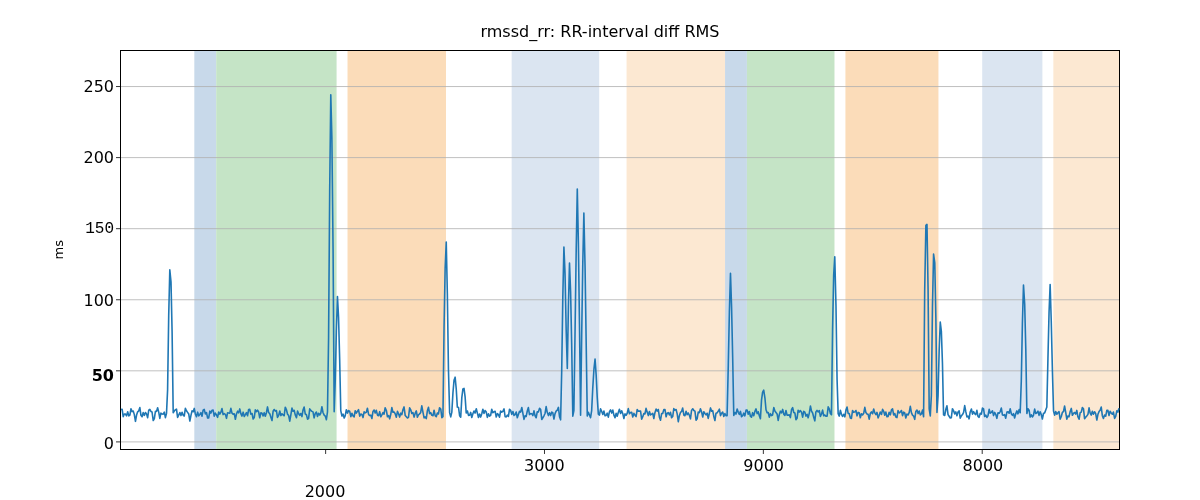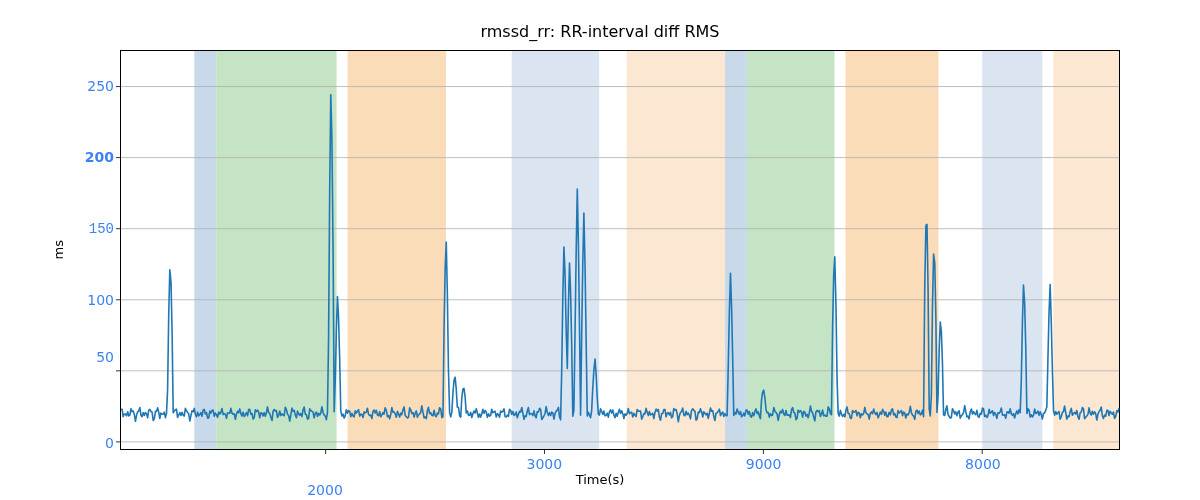--- a/index.html
+++ b/index.html
@@ -60,35 +60,34 @@
   .plot-svg {
     position: absolute;
     left: 0;
     top: 0;
     width: 100%;
     height: 100%;
     overflow: visible;
   }
   .xtick, .ytick {
     position: absolute;
-    font-size: 14px;
-    color: #3b82f6;
+    font-size: 16px;
+    color: #000000;
   }
   .xtick { top: 456px; transform: translateX(-50%); }
   .ytick { text-align: right; width: 40px; transform: translateY(-50%); }
 </style>
 </head>
 <body>
 
 <div class="figure">
   <div class="title">rmssd_rr: RR-interval diff RMS</div>
   <div class="ylabel">
       <span>ms</span>
     </div>
-  <div class="xlabel">Time(s)</div>
 
   <div class="axes">
     <svg class="plot-svg" viewBox="0 0 1000 400" preserveAspectRatio="none">
       <g id="spans-group">
           <rect x="73.46491228070177" y="0" width="21.929824561403507" height="400" fill="#c8d9ea"></rect>
           <rect x="95.39473684210527" y="0" width="120.6140350877193" height="400" fill="#c5e4c6"></rect>
           <rect x="226.97368421052633" y="0" width="98.68421052631575" height="400" fill="#fbdcb9"></rect>
           <rect x="391.44736842105266" y="0" width="87.71929824561403" height="400" fill="#dbe5f1"></rect>
           <rect x="506.57894736842104" y="0" width="98.68421052631584" height="400" fill="#fce8d2"></rect>
           <rect x="605.2631578947369" y="0" width="21.929824561403393" height="400" fill="#c8d9ea"></rect>
@@ -126,19 +125,19 @@
   </div>
 
   <div id="xtick-labels">
       <div class="xtick" style="left: 325.044px; margin-top: 26px;">2000</div>
       <div class="xtick" style="left: 544.342px;">3000</div>
       <div class="xtick" style="left: 763.64px;">9000</div>
       <div class="xtick" style="left: 982.939px;">8000</div>
     </div>
   <div id="ytick-labels">
       <div class="ytick" style="left: 74px; top: 442.857px;">0</div>
-      <div class="ytick" style="left: 74px; top: 357px;">50</div>
+      <div class="ytick" style="left: 74px; top: 375px; font-weight: bold;">50</div>
       <div class="ytick" style="left: 74px; top: 300px;">100</div>
       <div class="ytick" style="left: 74px; top: 228.571px; font-family: Liberation Mono, monospace;">150</div>
-      <div class="ytick" style="left: 74px; top: 157.143px; font-weight: bold;">200</div>
+      <div class="ytick" style="left: 74px; top: 157.143px;">200</div>
       <div class="ytick" style="left: 74px; top: 85.7143px;">250</div>
     </div>
 </div>
 
 </body></html>

